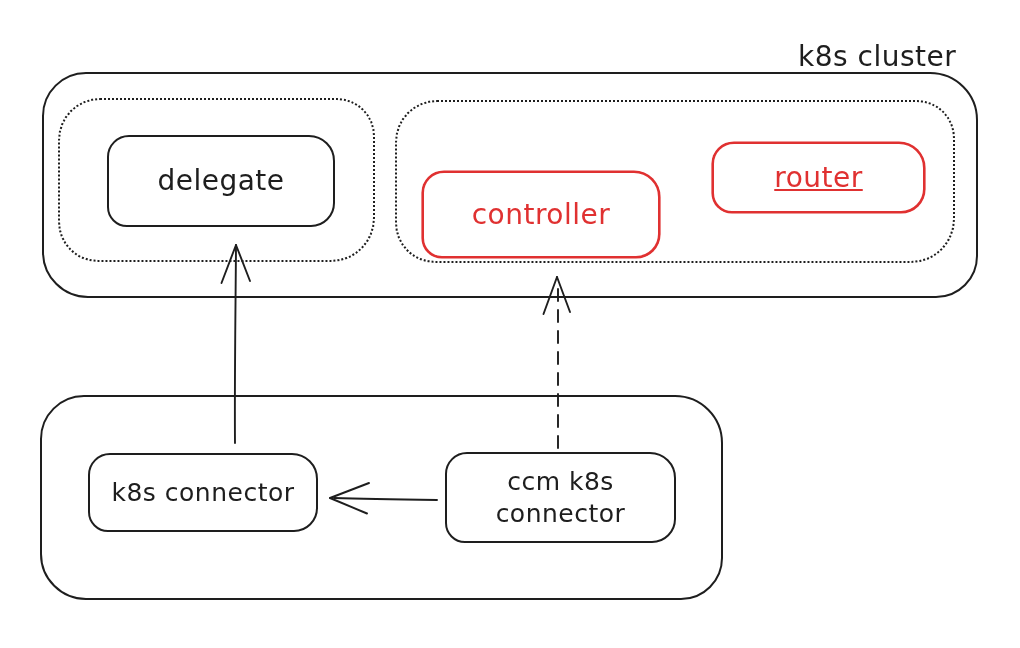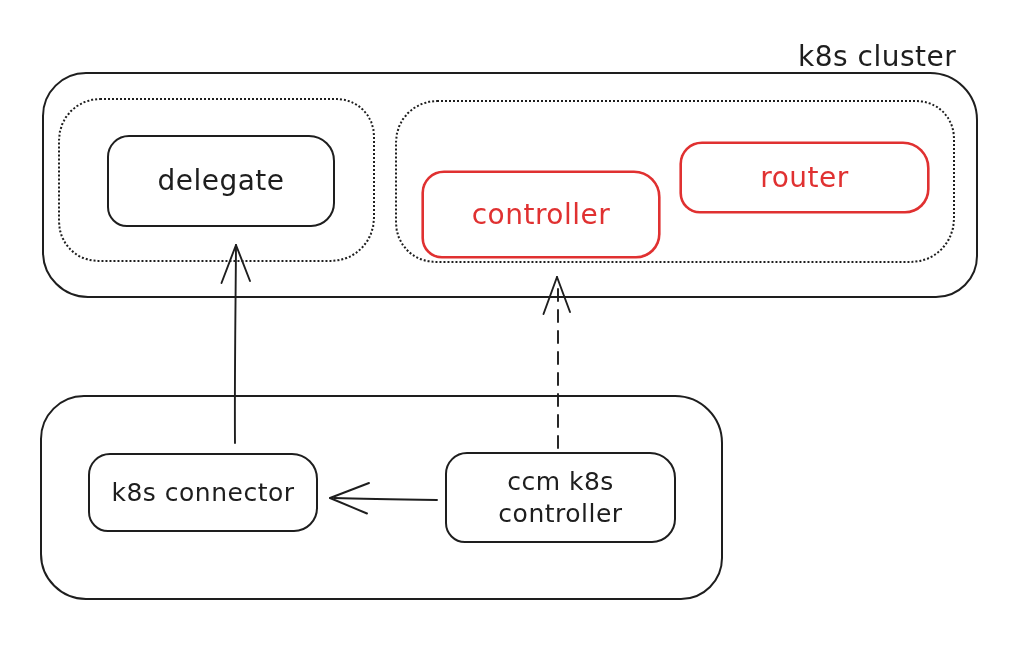--- a/index.html
+++ b/index.html
@@ -78,28 +78,28 @@
   <div class="shape group-solid" style="left:42px; top:72px; width:936px; height:226px;"></div>
 
   <div class="shape group-dotted" style="left:58px; top:98px; width:317px; height:164px;"></div>
 
   <div class="shape node big-text" style="left:107px; top:135px; width:228px; height:92px;">delegate</div>
 
   <div class="shape group-dotted" style="left:395px; top:100px; width:560px; height:163px;"></div>
 
   <div class="shape node big-text red" style="left:422px; top:143px; width:238px; height:87px;margin-top:28px;">controller</div>
 
-  <div class="shape node big-text red" style="left:680px; top:142px; width:249px; height:71px;">router</div>
+  <div class="shape node big-text red" style="left:712px; top:142px; width:213px; height:71px;text-decoration:underline;">router</div>
 
 
   <div class="shape group-solid" style="left:40px; top:395px; width:683px; height:205px;"></div>
 
   <div class="shape node" style="left:88px; top:453px; width:230px; height:79px;">k8s connector</div>
 
-  <div class="shape node" style="left:445px; top:452px; width:231px; height:91px;">ccm k8s controller</div>
+  <div class="shape node" style="left:445px; top:452px; width:231px; height:91px;">ccm k8s connector</div>
 
   <svg class="arrows" viewBox="0 0 1020 648" xmlns="http://www.w3.org/2000/svg">
 
     <g>
       <path d="M235 443 C234.5 380 235.5 315 236 247"></path>
       <path d="M236 245 L221.5 283"></path>
       <path d="M236 245 L250 281"></path>
     </g>
 
     <g>

